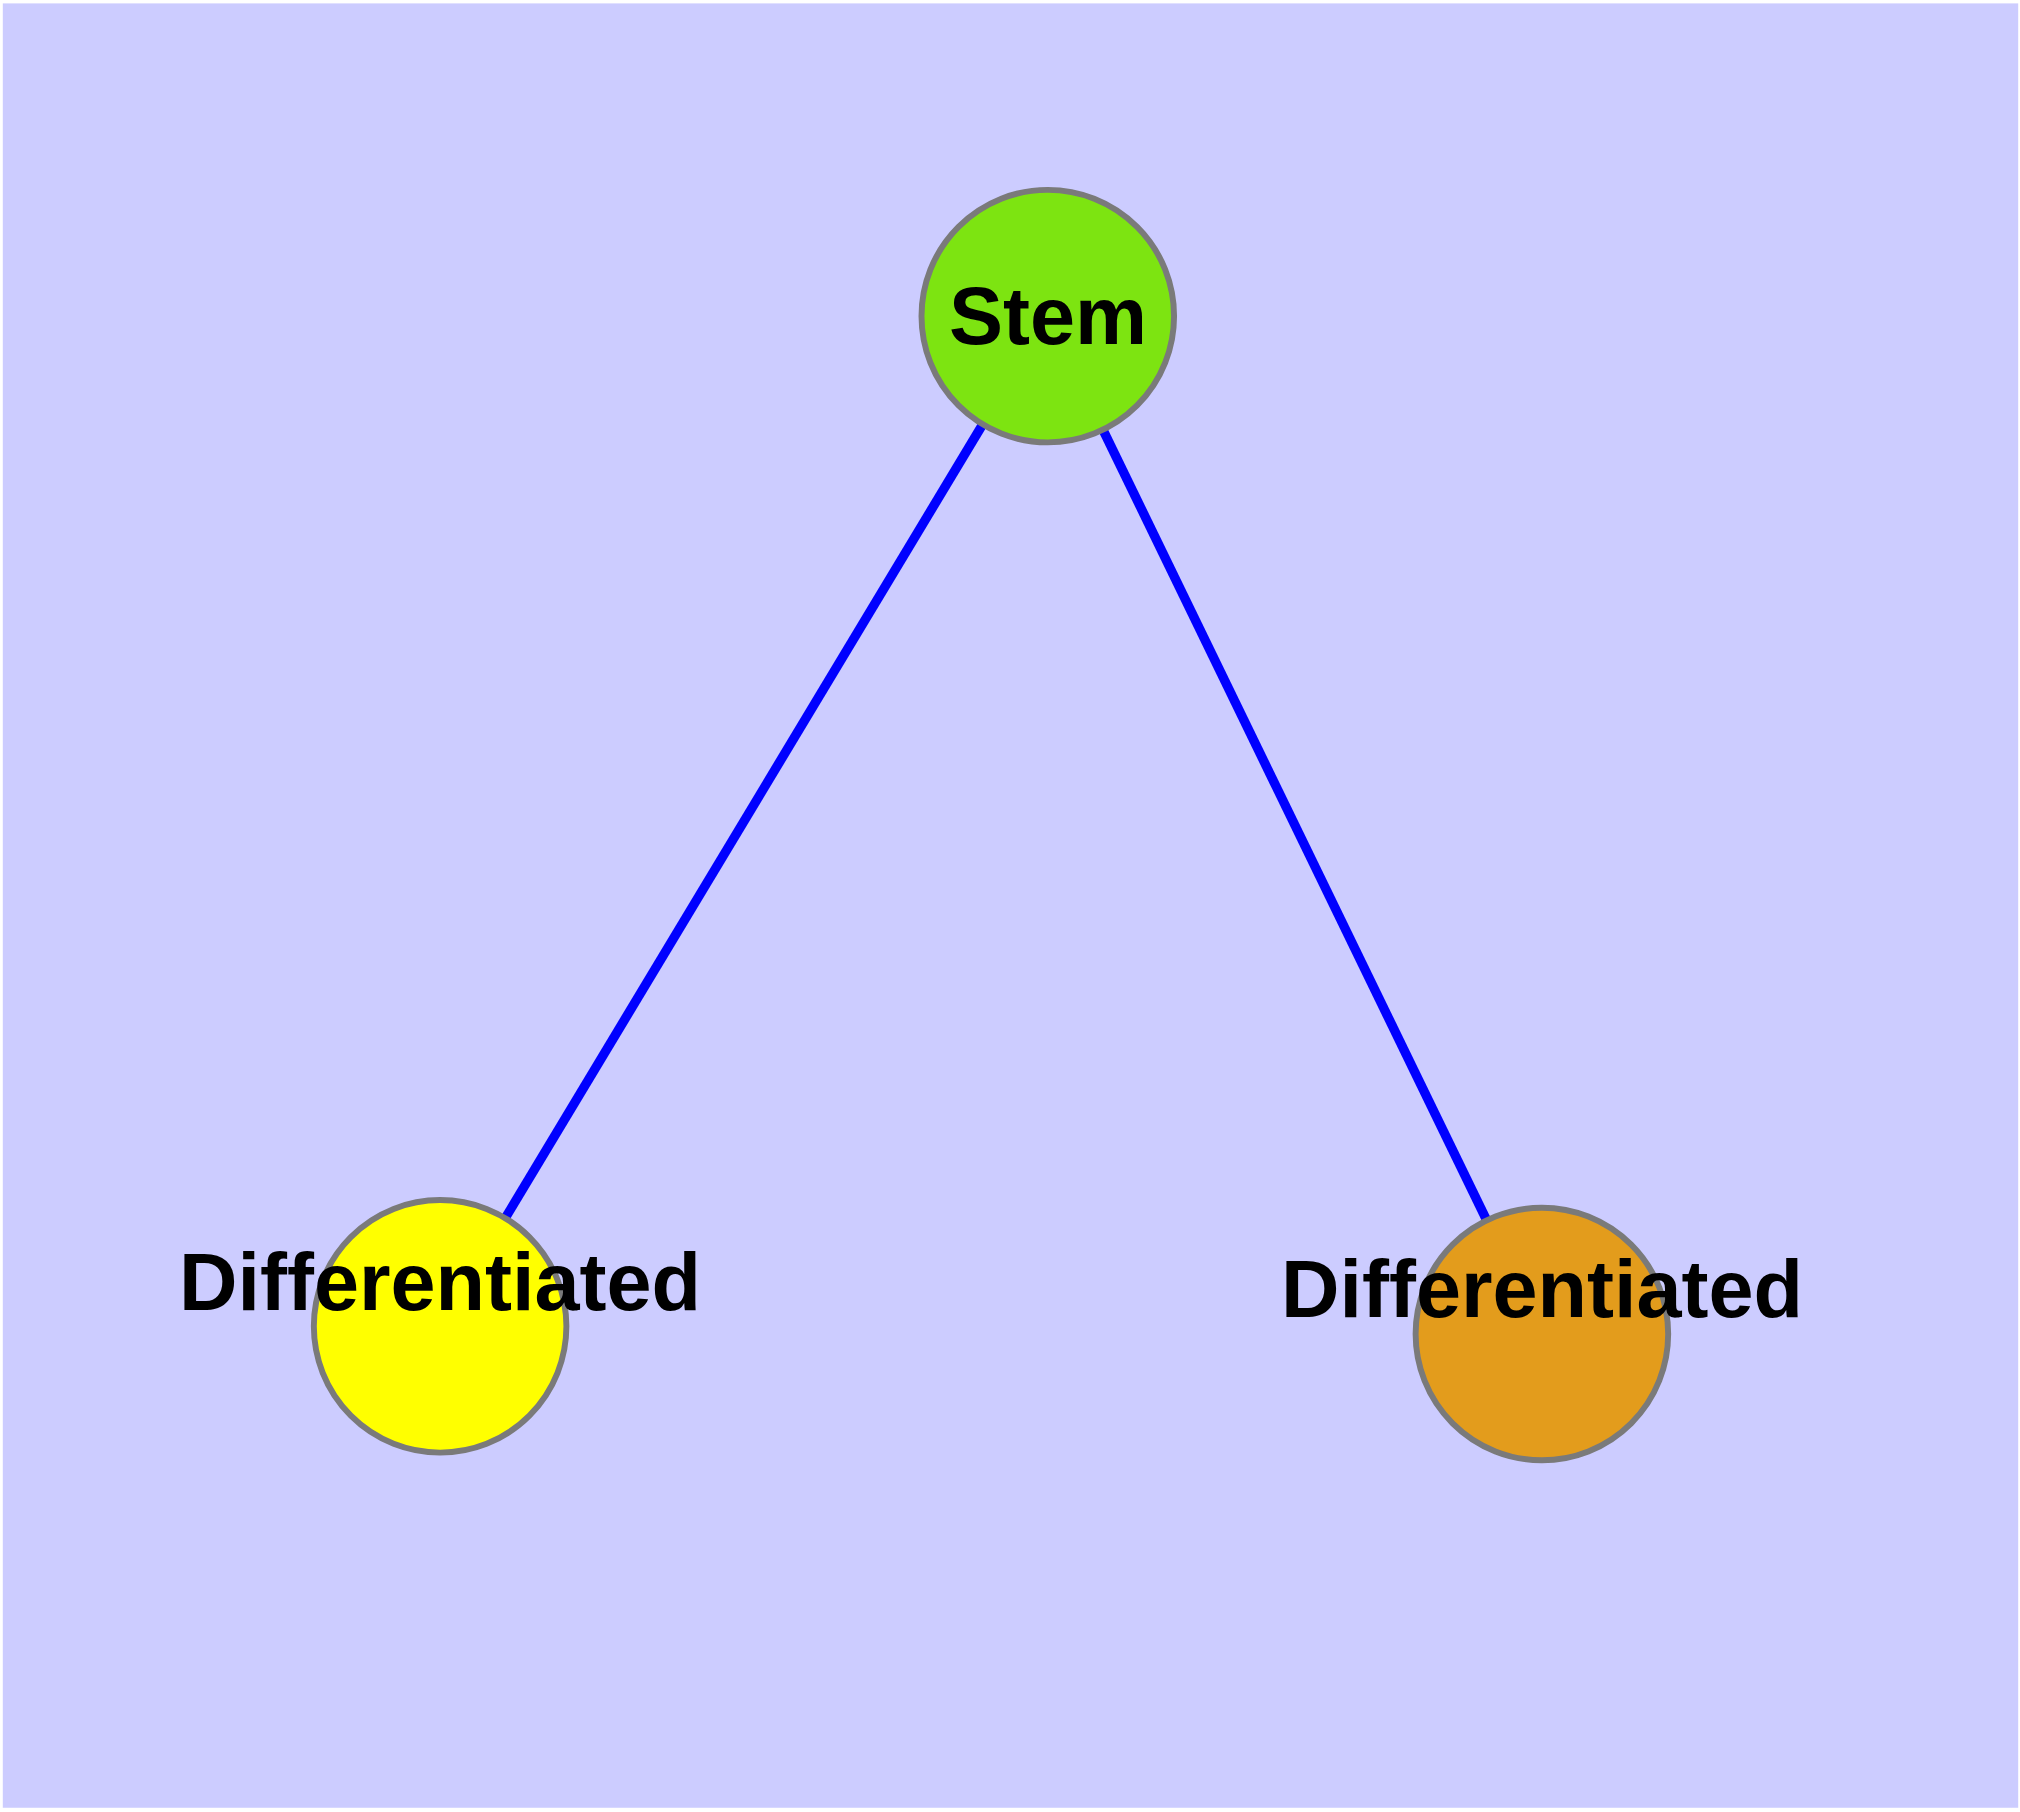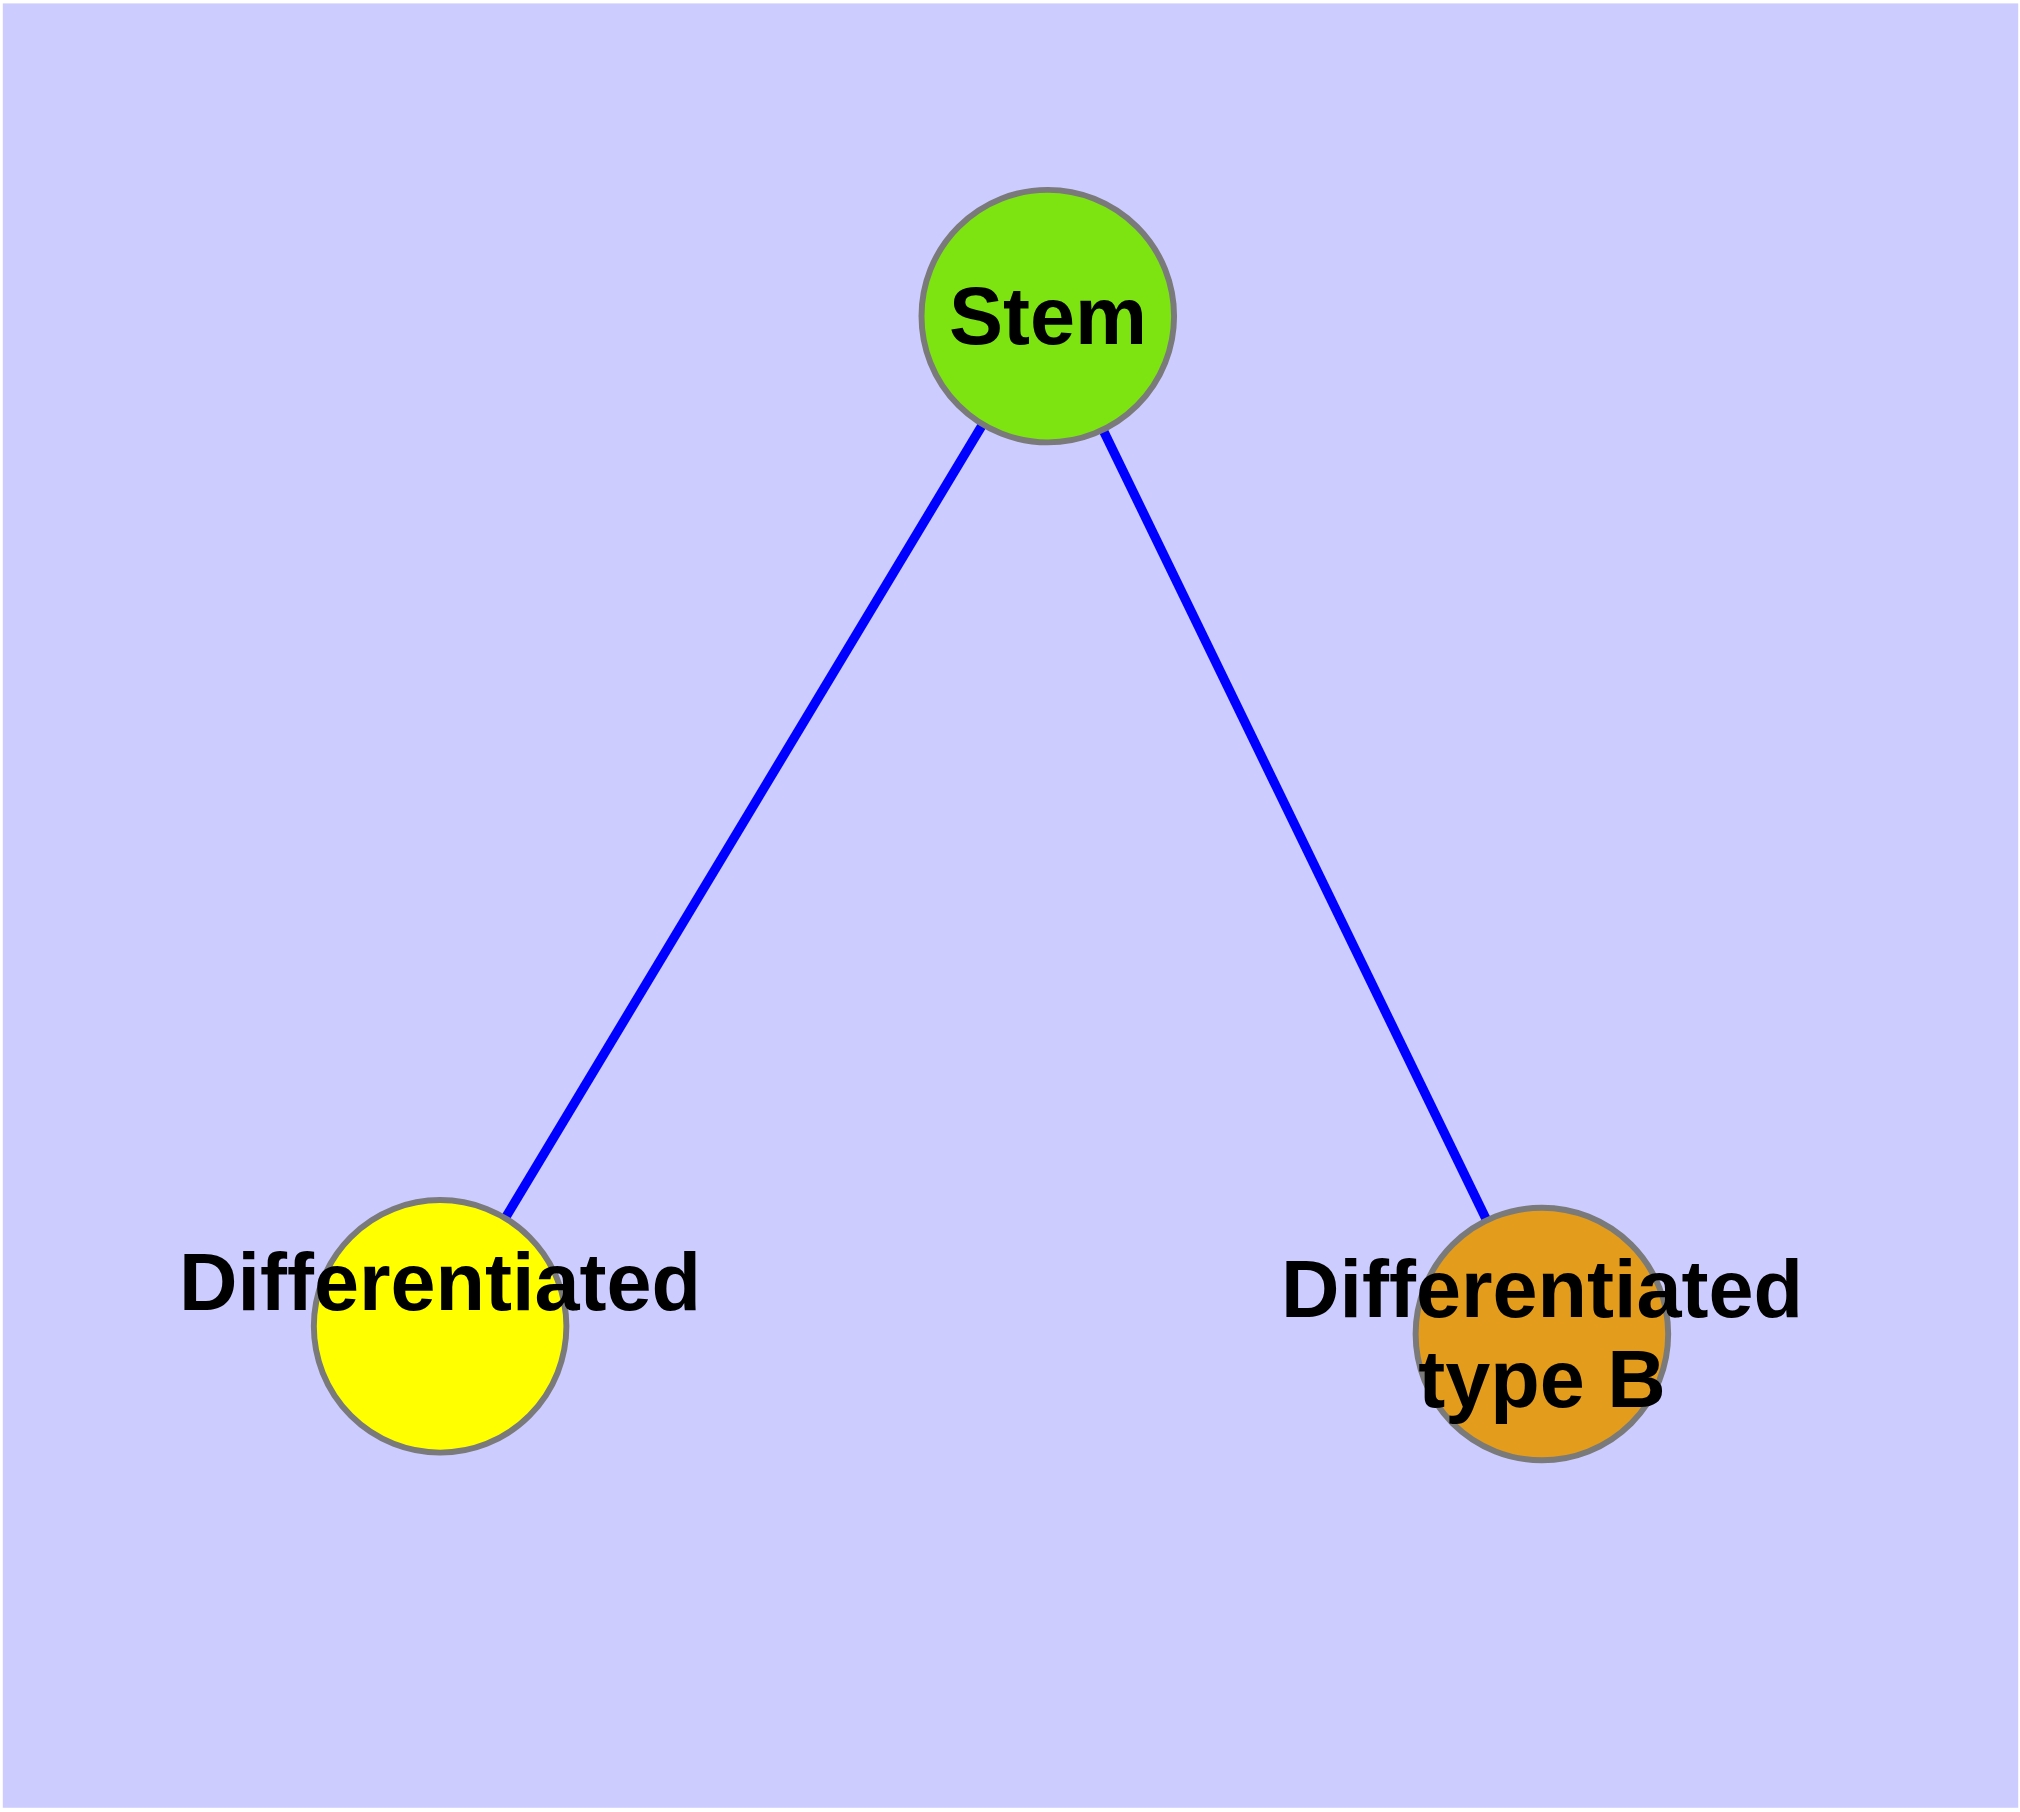--- a/index.html
+++ b/index.html
@@ -56,17 +56,16 @@
   <div class="node-label" id="label-stem">
     <div>Stem</div>
   </div>
 
   <div class="node-label" id="label-type-a">
     <div>Differentiated</div>
   </div>
 
   <div class="node-label" id="label-type-b">
     <div>Differentiated</div>
-    <div>type B</div>
   </div>
 
 </div>
 
 
 </body></html>

